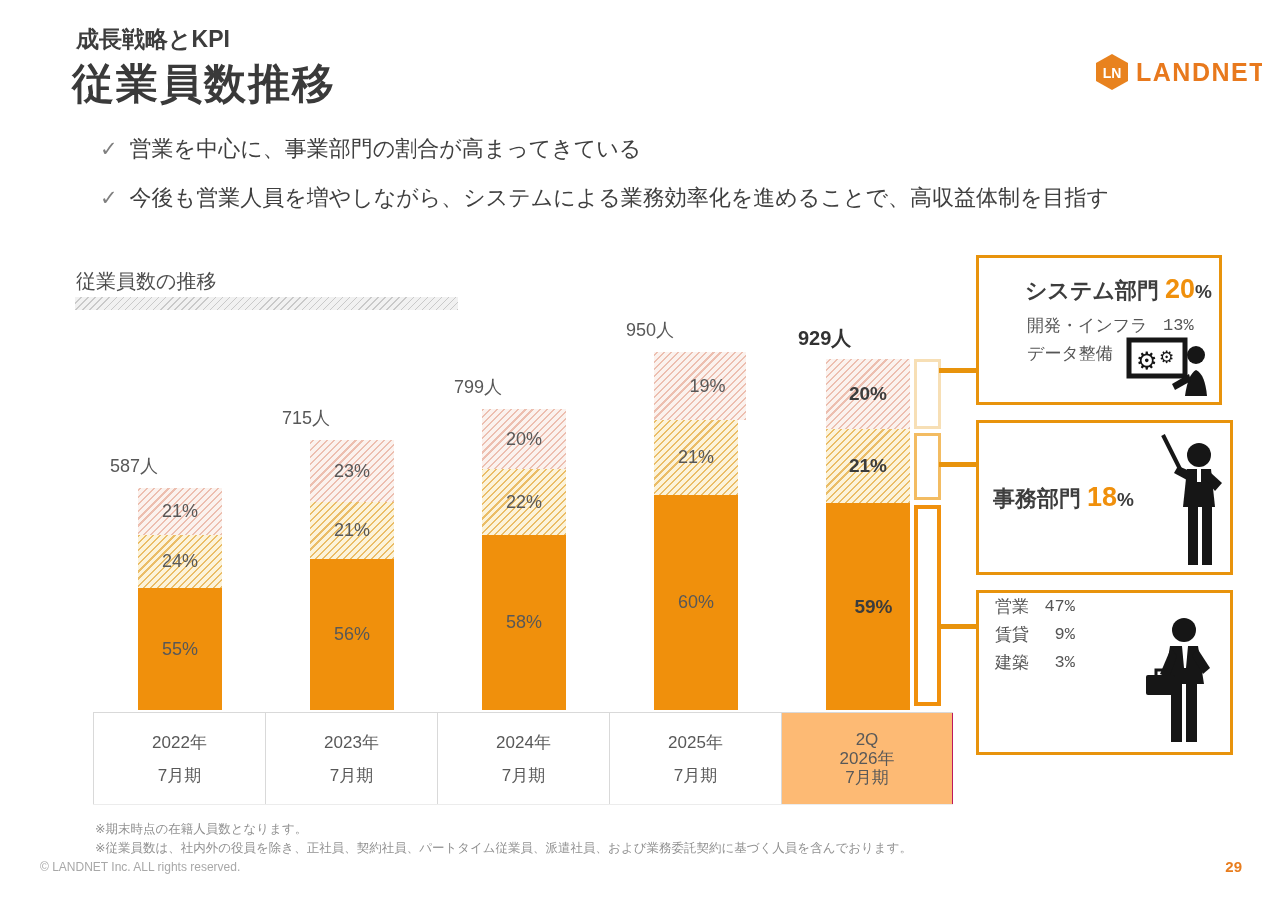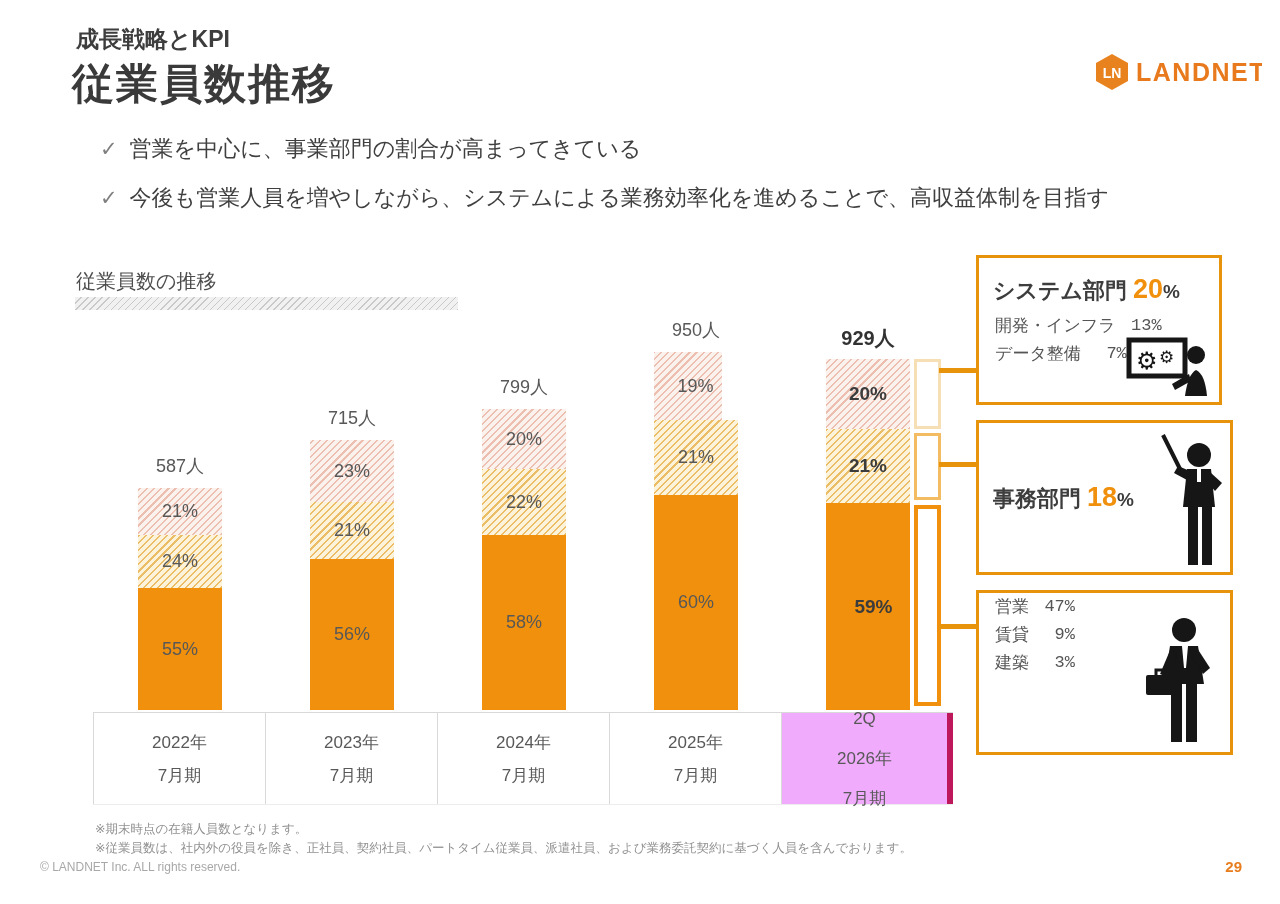--- a/index.html
+++ b/index.html
@@ -24,41 +24,41 @@
 
   
   .seg{position:absolute;display:flex;align-items:center;justify-content:center;}
   .seg.solid{background:#F0900C;}
   .seg.hatch-yellow{background-color:#FCF3DA;
      background-image:repeating-linear-gradient(-45deg,rgba(224,156,32,.62) 0,rgba(224,156,32,.62) 1.5px,transparent 1.5px,transparent 5px);}
   .seg.hatch-pink{background-color:#FBF2EE;
      background-image:repeating-linear-gradient(-45deg,rgba(219,128,100,.45) 0,rgba(219,128,100,.45) 1.5px,transparent 1.5px,transparent 5px);}
   .seg-label{font-size:18px;color:#585858;}
   .seg.em .seg-label{font-size:19px;font-weight:bold;color:#3c3c3c;}
-  .total-label{position:absolute;width:140px;text-align:center;font-size:18px;color:#585858;}
+  .total-label{position:absolute;width:140px;text-align:left;font-size:18px;color:#585858;}
   .total-label.em{font-size:20px;font-weight:bold;color:#323232;}
 
   
   .axis-row{position:absolute;left:93px;top:712px;width:860px;height:93px;display:flex;
      border-top:1px solid #d9d9d9;border-bottom:1px solid #ececec;}
   .cell{width:172px;border-left:1px solid #d9d9d9;display:flex;flex-direction:column;
      align-items:center;justify-content:center;gap:16px;font-size:17px;color:#585858;line-height:1;}
-  .cell:last-child{border-right:6px solid #be185d;background:#f0abfc;gap:23px;}
+  .cell:last-child{border-right:1px solid #be185d;background:#fdba74;gap:2px;}
 
   
   .bracket{position:absolute;left:914px;width:27px;background:#fff;}
   .bracket-system{top:359px;height:70px;border:3px solid #F7DFB5;}
   .bracket-jimu{top:433px;height:67px;border:3px solid #F3BC62;}
   .bracket-jigyo{top:505px;height:201px;border:4px solid #F0900C;}
   .connector{position:absolute;left:939px;width:39px;height:5px;background:#E8930C;}
   .conn-system{top:368px;} .conn-jimu{top:462px;} .conn-jigyo{top:624px;}
 
   
   .callout{position:absolute;background:#fff;border:3px solid #E8930C;}
-  .callout-system{left:976px;top:255px;width:246px;height:150px;}
+  .callout-system{left:976px;top:255px;width:246px;height:150px;padding-left:32px;}
   .callout-jimu{left:976px;top:420px;width:257px;height:155px;}
   .callout-jigyo{left:976px;top:590px;width:257px;height:165px;}
   .co-title{font-size:22px;font-weight:bold;color:#3d3d3d;white-space:nowrap;}
   .co-title .pct{color:#F0900C;font-size:27px;margin-left:6px;}
   .co-title .unit{color:#3d3d3d;font-size:19px;font-weight:bold;}
   .callout-system .co-title{margin:16px 0 6px 14px;}
   .callout-jimu .co-title{position:absolute;left:14px;top:50%;transform:translateY(-50%);}
   .callout-jigyo .co-title{margin:12px 0 6px 14px;}
   .co-subs{margin-left:16px;font-size:17px;color:#555;}
   .co-sub{display:flex;line-height:28px;}
@@ -127,21 +127,21 @@
       <div class="seg hatch-pink" style="left: 482px; top: 409px; width: 84px; height: 60px;">
         <div class="seg-label">20%</div>
       </div>
       <div class="total-label" style="left: 454px; top: 375px;">799人</div>
       <div class="seg solid" style="left: 654px; top: 495px; width: 84px; height: 215px;">
         <div class="seg-label">60%</div>
       </div>
       <div class="seg hatch-yellow" style="left: 654px; top: 420px; width: 84px; height: 75px;">
         <div class="seg-label">21%</div>
       </div>
-      <div class="seg hatch-pink" style="left: 654px; top: 352px; width: 68px; height: 68px; padding-left: 15px;">
+      <div class="seg hatch-pink" style="left: 654px; top: 352px; width: 92px; height: 68px; padding-left: 15px;">
         <div class="seg-label">19%</div>
       </div>
       <div class="total-label" style="left: 626px; top: 318px;">950人</div>
       <div class="seg solid em" style="left: 826px; top: 503px; width: 84px; height: 207px; padding-left: 11px;">
         <div class="seg-label">59%</div>
       </div>
       <div class="seg hatch-yellow em" style="left: 826px; top: 429px; width: 84px; height: 74px;">
         <div class="seg-label">21%</div>
       </div>
       <div class="seg hatch-pink em" style="left: 826px; top: 359px; width: 84px; height: 70px;">

